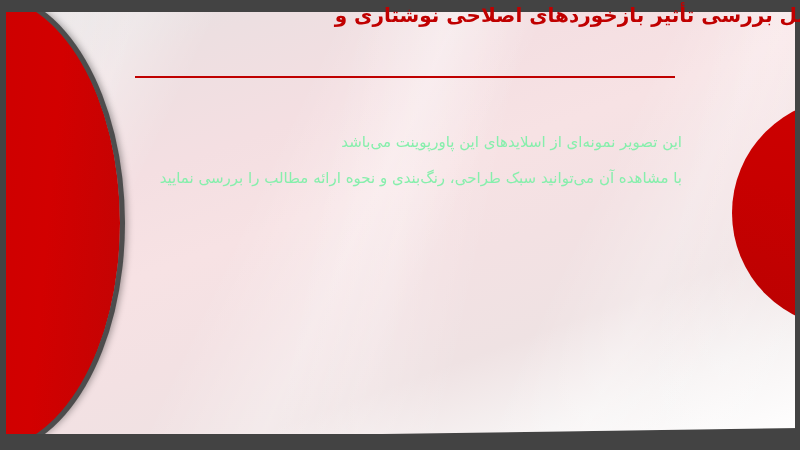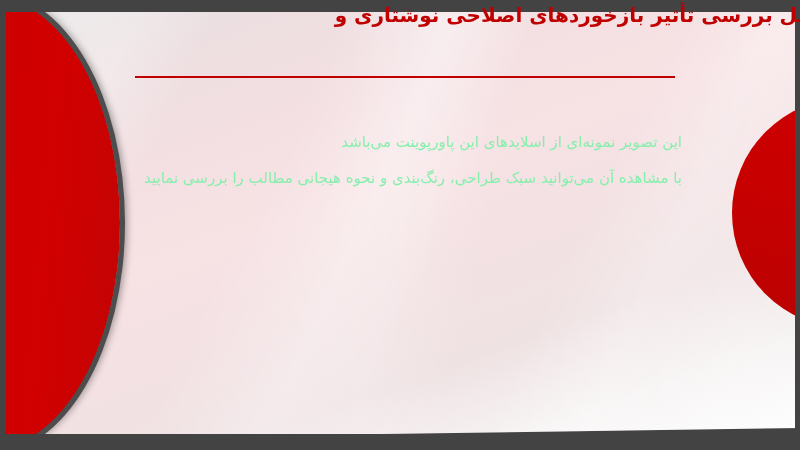--- a/index.html
+++ b/index.html
@@ -210,16 +210,16 @@
   <div class="frame-right"></div>
 
   <div class="title-block">
     <div class="title-line">کامل بررسی تأثیر بازخوردهای اصلاحی نوشتاری و</div>
   </div>
 
   <div class="title-rule"></div>
 
   <div class="body-block">
     <div class="body-line">این تصویر نمونه‌ای از اسلایدهای این پاورپوینت می‌باشد</div>
-    <div class="body-line">با مشاهده آن می‌توانید سبک طراحی، رنگ‌بندی و نحوه هیجانی مطالب را بررسی نمایید</div>
+    <div class="body-line">با مشاهده آن می‌توانید سبک طراحی، رنگ‌بندی و نحوه ارائه مطالب را بررسی نمایید</div>
   </div>
 
 </div>
 
 </body></html>

